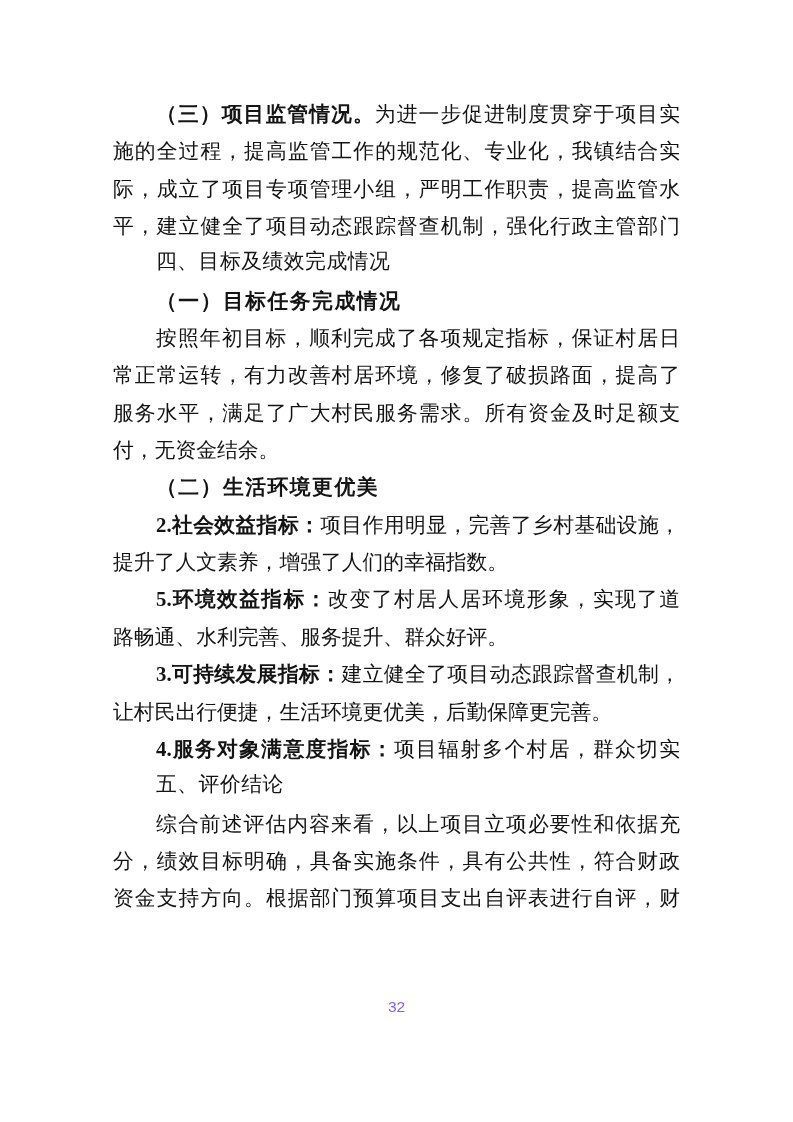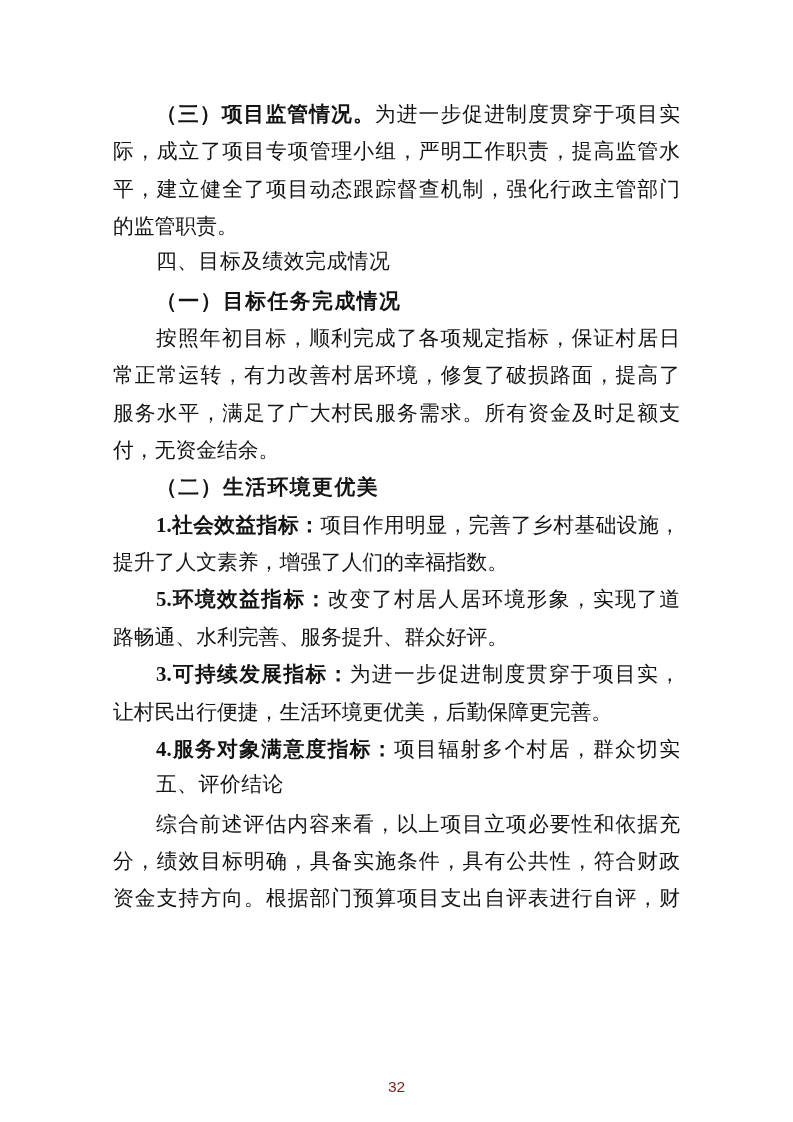--- a/index.html
+++ b/index.html
@@ -44,64 +44,64 @@
     letter-spacing: 0.5px;
   }
   .block.heading-serif .line {
     font-weight: 700;
     letter-spacing: 1.5px;
   }
   .footer {
     position: absolute;
     left: 0;
     right: 0;
-    top: 1077px;
+    top: 997px;
     text-align: center;
     font-family: "Liberation Sans", "DejaVu Sans", sans-serif;
     font-size: 15.5px;
     line-height: 20px;
-    color: #7f1d1d;
+    color: #8b5cf6;
   }
 </style>
 </head>
 <body>
 
 <div class="page">
   <div class="doc-body">
       <div class="block paragraph">
         <div class="line full indent"><span class="seg bold">（三）项目监管情况。</span><span class="seg">为进一步促进制度贯穿于项目实</span></div>
+        <div class="line full"><span class="seg">施的全过程，提高监管工作的规范化、专业化，我镇结合实</span></div>
         <div class="line full"><span class="seg">际，成立了项目专项管理小组，严明工作职责，提高监管水</span></div>
         <div class="line full"><span class="seg">平，建立健全了项目动态跟踪督查机制，强化行政主管部门</span></div>
-        <div class="line"><span class="seg">的监管职责。</span></div>
       </div>
       <div class="block heading-sans">
         <div class="line indent"><span class="seg">四、目标及绩效完成情况</span></div>
       </div>
       <div class="block heading-serif">
         <div class="line indent"><span class="seg bold">（一）目标任务完成情况</span></div>
       </div>
       <div class="block paragraph">
         <div class="line full indent"><span class="seg">按照年初目标，顺利完成了各项规定指标，保证村居日</span></div>
         <div class="line full"><span class="seg">常正常运转，有力改善村居环境，修复了破损路面，提高了</span></div>
         <div class="line full"><span class="seg">服务水平，满足了广大村民服务需求。所有资金及时足额支</span></div>
         <div class="line"><span class="seg">付，无资金结余。</span></div>
       </div>
       <div class="block heading-serif">
         <div class="line indent"><span class="seg bold">（二）生活环境更优美</span></div>
       </div>
       <div class="block paragraph">
-        <div class="line full indent"><span class="seg bold">1.社会效益指标：</span><span class="seg">项目作用明显，完善了乡村基础设施，</span></div>
+        <div class="line full indent"><span class="seg bold">2.社会效益指标：</span><span class="seg">项目作用明显，完善了乡村基础设施，</span></div>
         <div class="line"><span class="seg">提升了人文素养，增强了人们的幸福指数。</span></div>
       </div>
       <div class="block paragraph">
         <div class="line full indent"><span class="seg bold">5.环境效益指标：</span><span class="seg">改变了村居人居环境形象，实现了道</span></div>
         <div class="line"><span class="seg">路畅通、水利完善、服务提升、群众好评。</span></div>
       </div>
       <div class="block paragraph">
-        <div class="line full indent"><span class="seg bold">3.可持续发展指标：</span><span class="seg">为进一步促进制度贯穿于项目实，</span></div>
+        <div class="line full indent"><span class="seg bold">3.可持续发展指标：</span><span class="seg">建立健全了项目动态跟踪督查机制，</span></div>
         <div class="line"><span class="seg">让村民出行便捷，生活环境更优美，后勤保障更完善。</span></div>
       </div>
       <div class="block paragraph">
         <div class="line full indent"><span class="seg bold">4.服务对象满意度指标：</span><span class="seg">项目辐射多个村居，群众切实</span></div>
       </div>
       <div class="block heading-sans">
         <div class="line indent"><span class="seg">五、评价结论</span></div>
       </div>
       <div class="block paragraph">
         <div class="line full indent"><span class="seg">综合前述评估内容来看，以上项目立项必要性和依据充</span></div>

